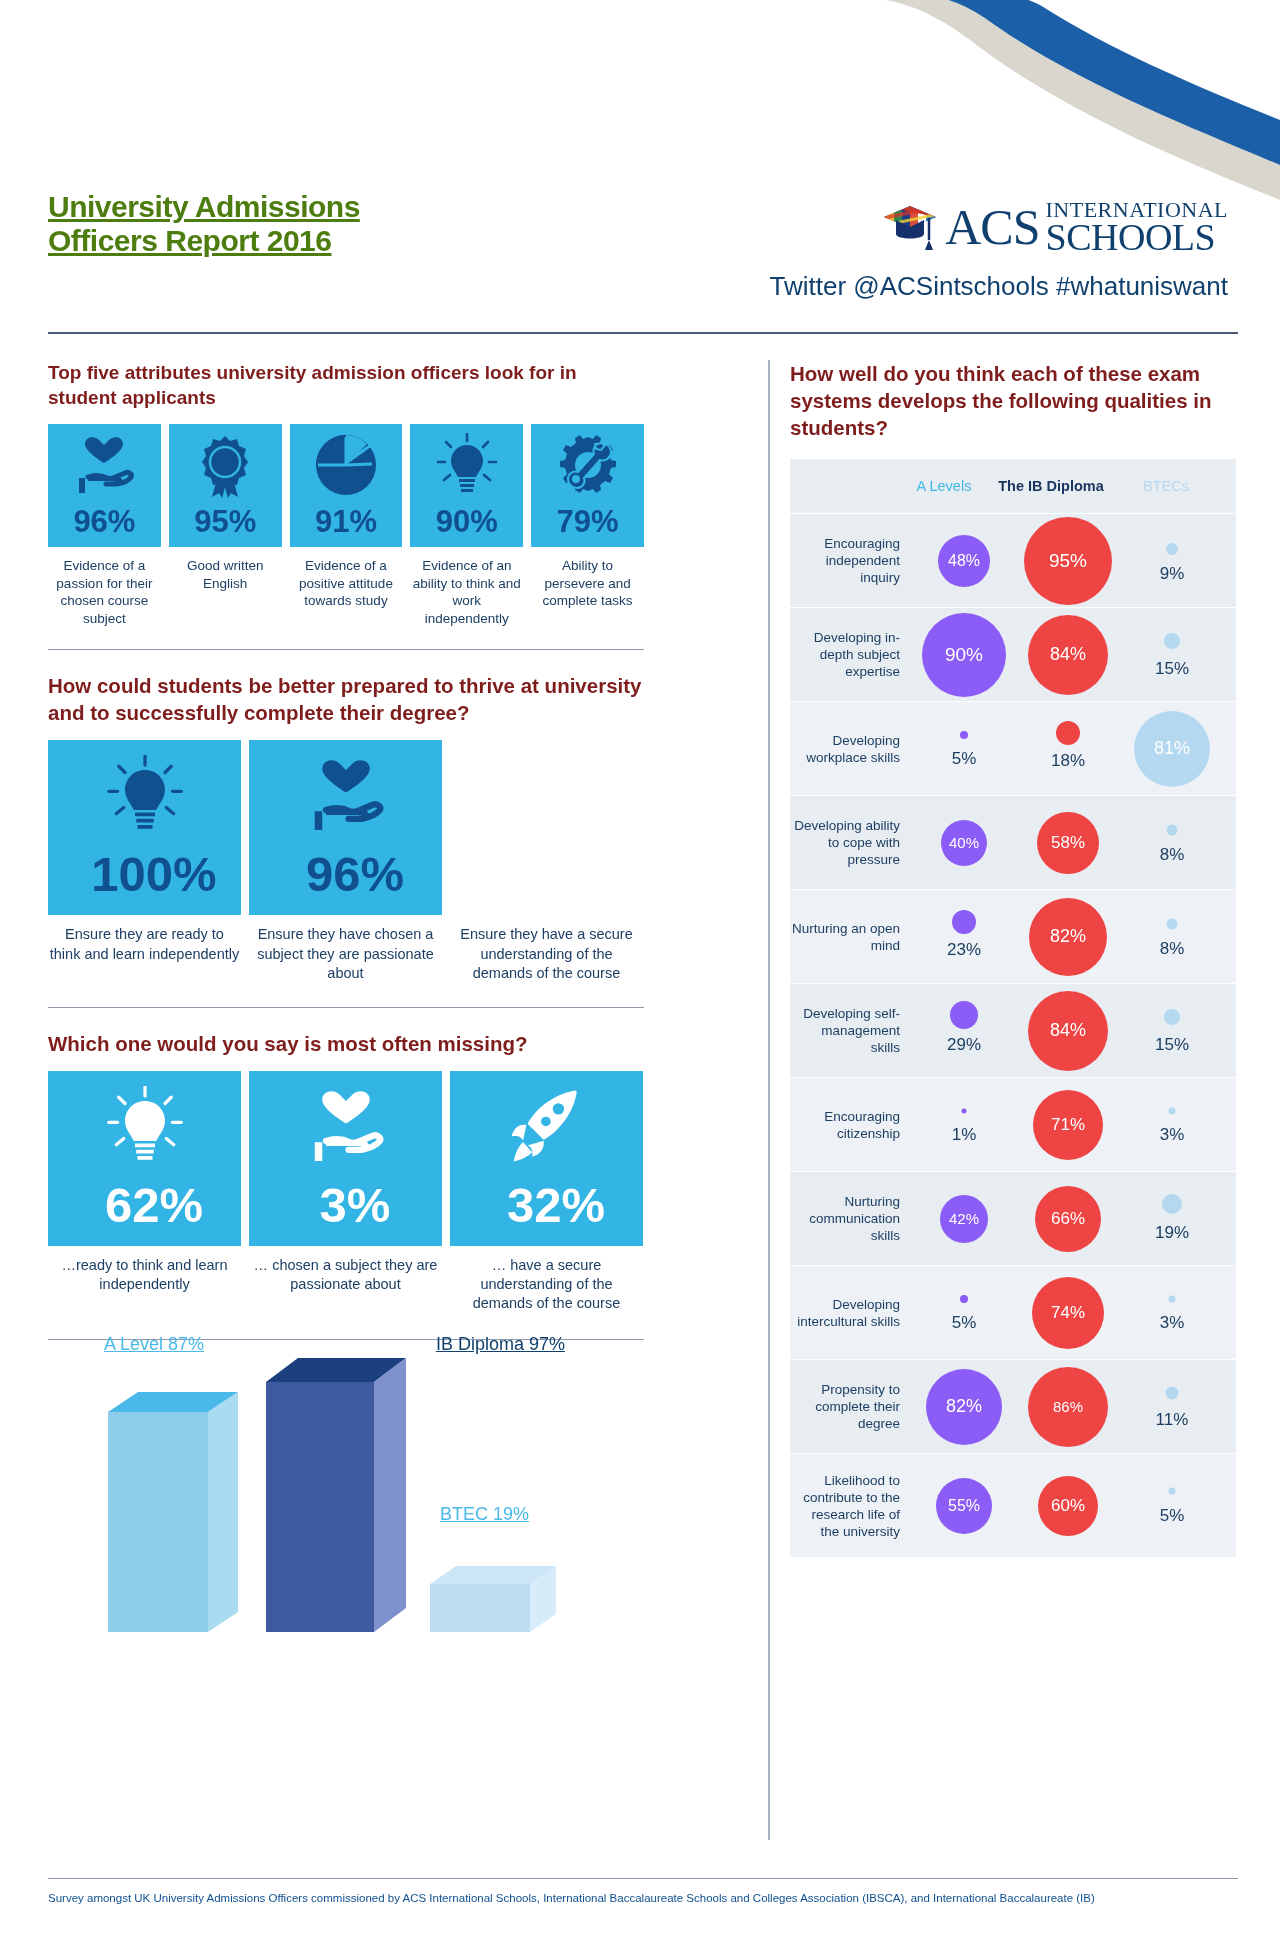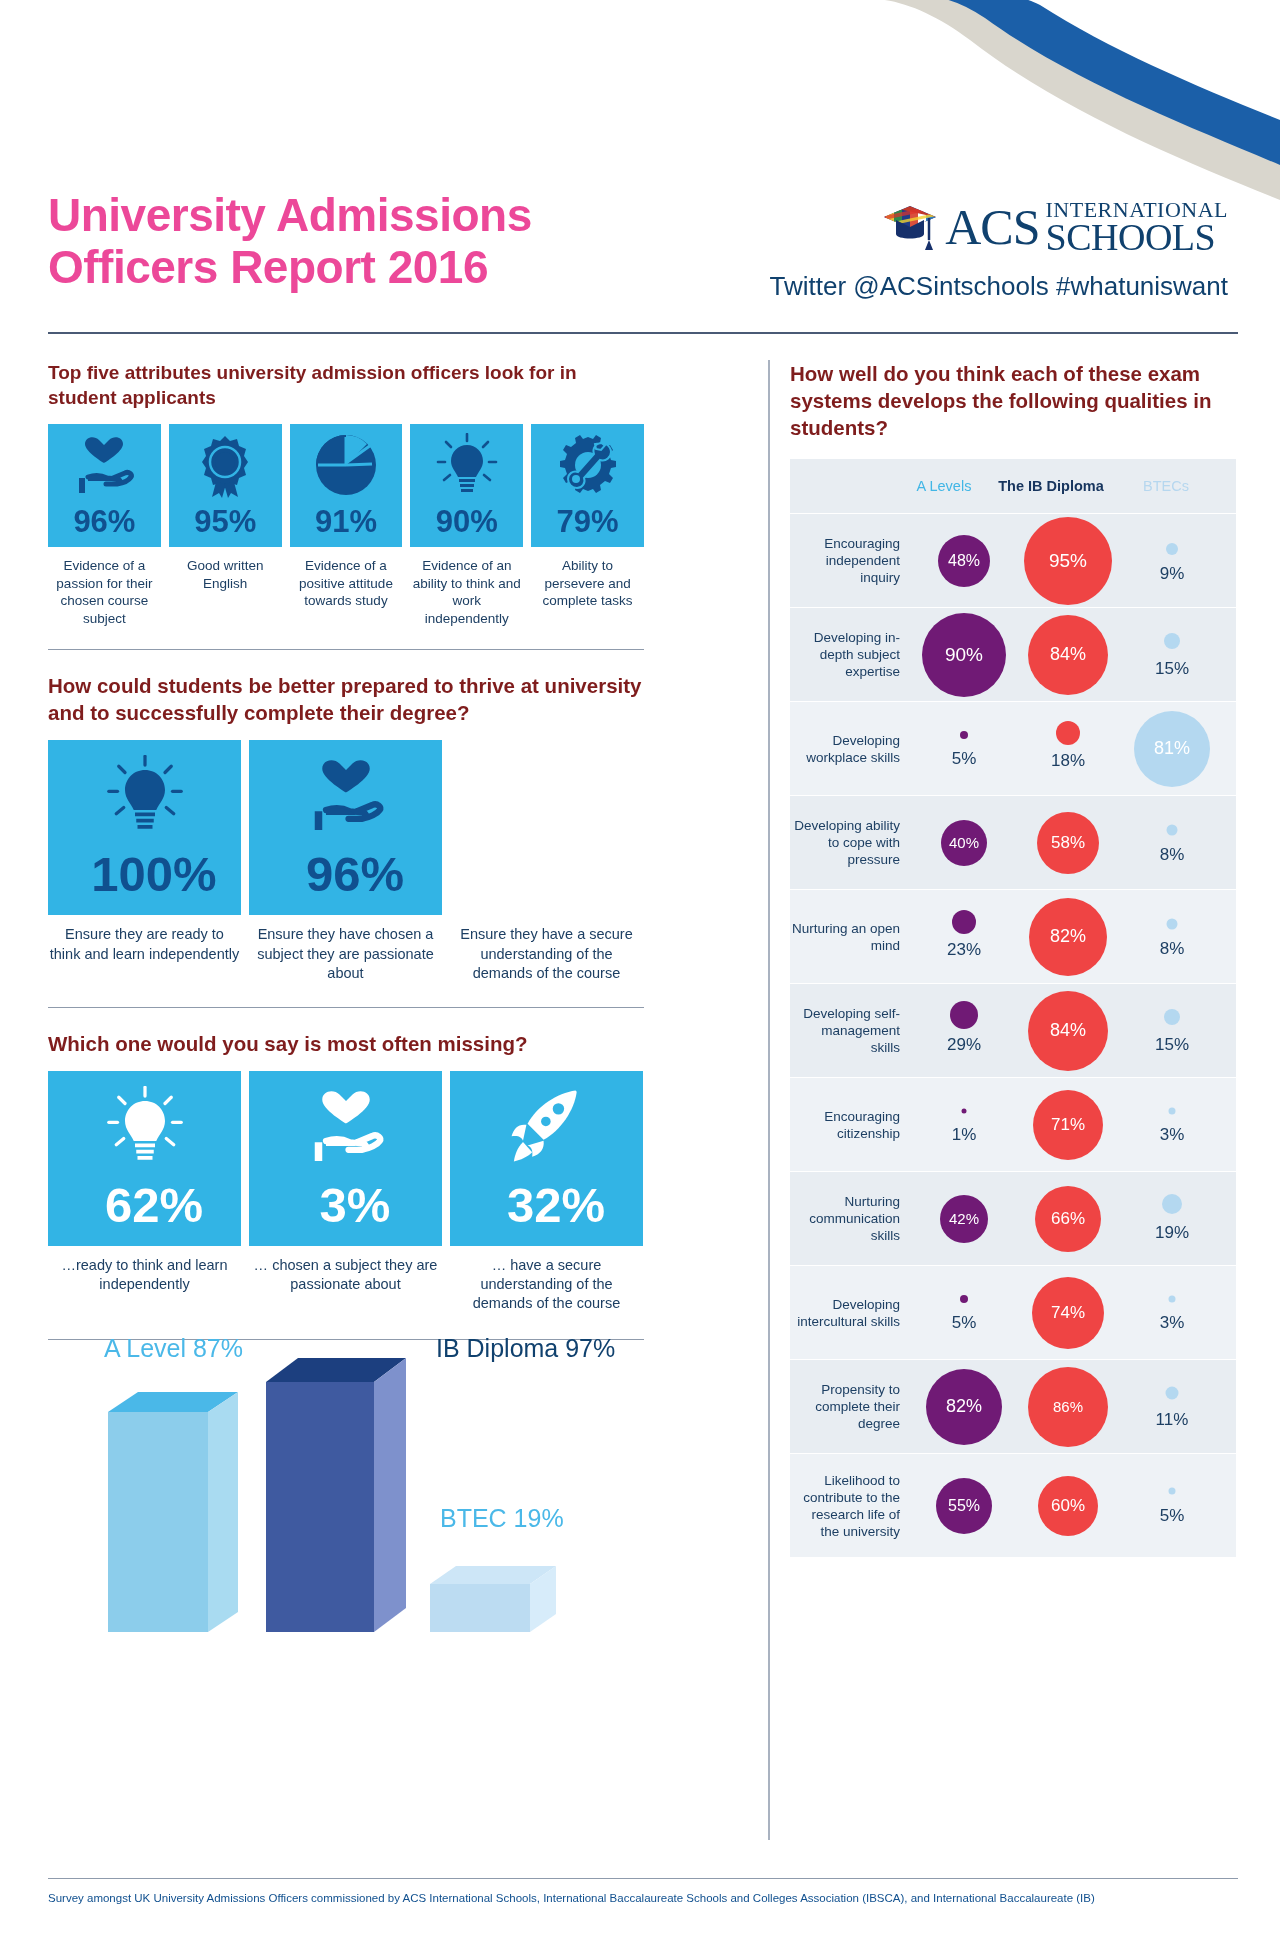--- a/index.html
+++ b/index.html
@@ -10,22 +10,22 @@
     overflow: hidden;
   }
   .page { position: relative; width: 1280px; height: 1944px; background: #fff; }
 
   
   .swoosh { position: absolute; top: 0; right: 0; width: 640px; height: 200px; overflow: hidden; }
 
   
   .header { position: absolute; left: 48px; top: 190px; width: 1190px; }
   .title {
-    font-size: 46px; font-weight: bold; color: #ec4899;
-    line-height: 1.12; letter-spacing: -0.5px;
+    font-size: 30px; font-weight: bold; color: #4d7c0f;
+    line-height: 1.12; letter-spacing: -0.5px; text-decoration: underline;
   }
   .brandwrap { position: absolute; right: 10px; top: 10px; text-align: right; width: 560px; }
   .acs-logo { display: flex; align-items: center; justify-content: flex-end; gap: 6px; }
   .cap { width: 58px; height: 48px; position: relative; }
   .acs-word {
     font-family: "Liberation Serif", serif; font-size: 50px; color: #10416e;
     letter-spacing: -1px; line-height: 0.95;
   }
   .acs-stack {
     display: inline-block; text-align: left;
@@ -95,32 +95,32 @@
     font-size: 13.5px; color: #1d3f63; line-height: 1.26;
   }
   .bcell { width: 104px; position: relative; height: 94px; }
   .bub {
     position: absolute; left: 50%; top: 50%;
     transform: translate(-50%, -50%);
     border-radius: 50%;
     display: flex; align-items: center; justify-content: center;
     font-size: 16px; color: #ffffff;
   }
-  .bub.a { background: #701a75; }
+  .bub.a { background: #8b5cf6; }
   .bub.ib { background: #ef4444; }
   .bub.bt { background: #b4d8f0; }
   .outlabel {
     position: absolute; left: 50%; transform: translateX(-50%);
     font-size: 17px; color: #1d3f63; white-space: nowrap;
   }
 
   
   .barchart { position: relative; width: 596px; height: 300px; margin-top: 18px; }
   .bar { position: absolute; }
-  .barlabel { position: absolute; font-size: 25px; white-space: nowrap; }
+  .barlabel { position: absolute; font-size: 18px; white-space: nowrap; text-decoration: underline; }
 
   
   .footer {
     position: absolute; left: 48px; top: 1892px; width: 1190px;
     font-size: 11.5px; color: #10508f;
   }
   .footrule { position: absolute; left: 48px; top: 1878px; width: 1190px; height: 1px; background: #8f9bac; }
 </style>
 </head>
 <body>

